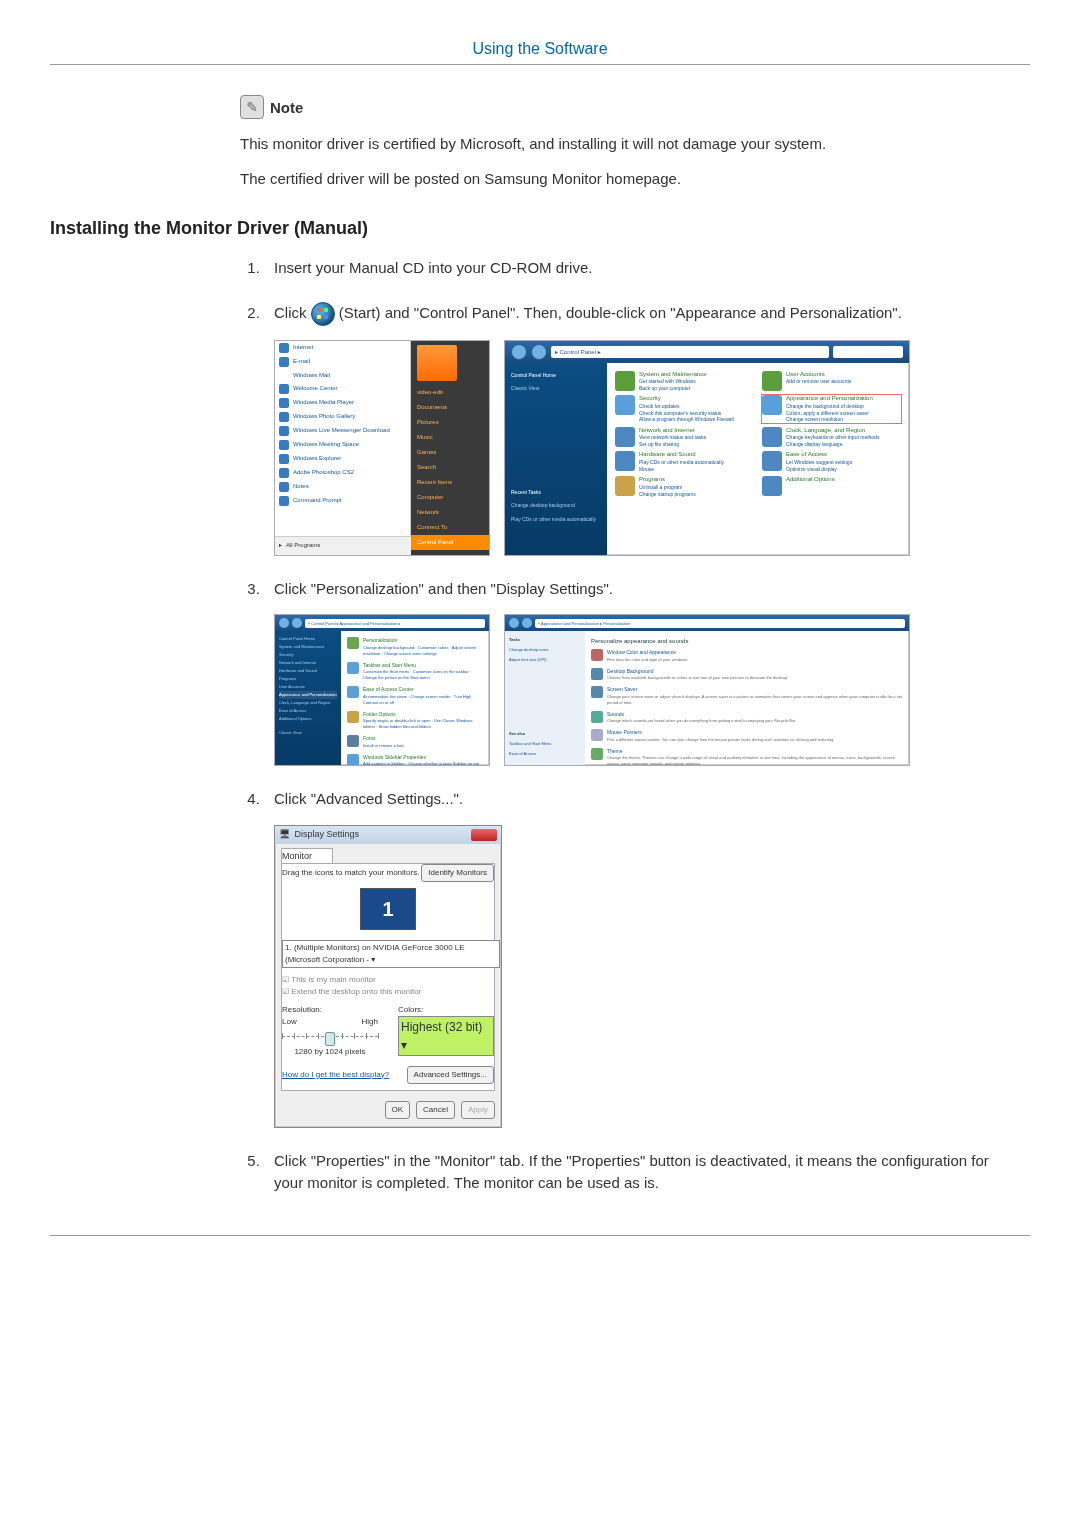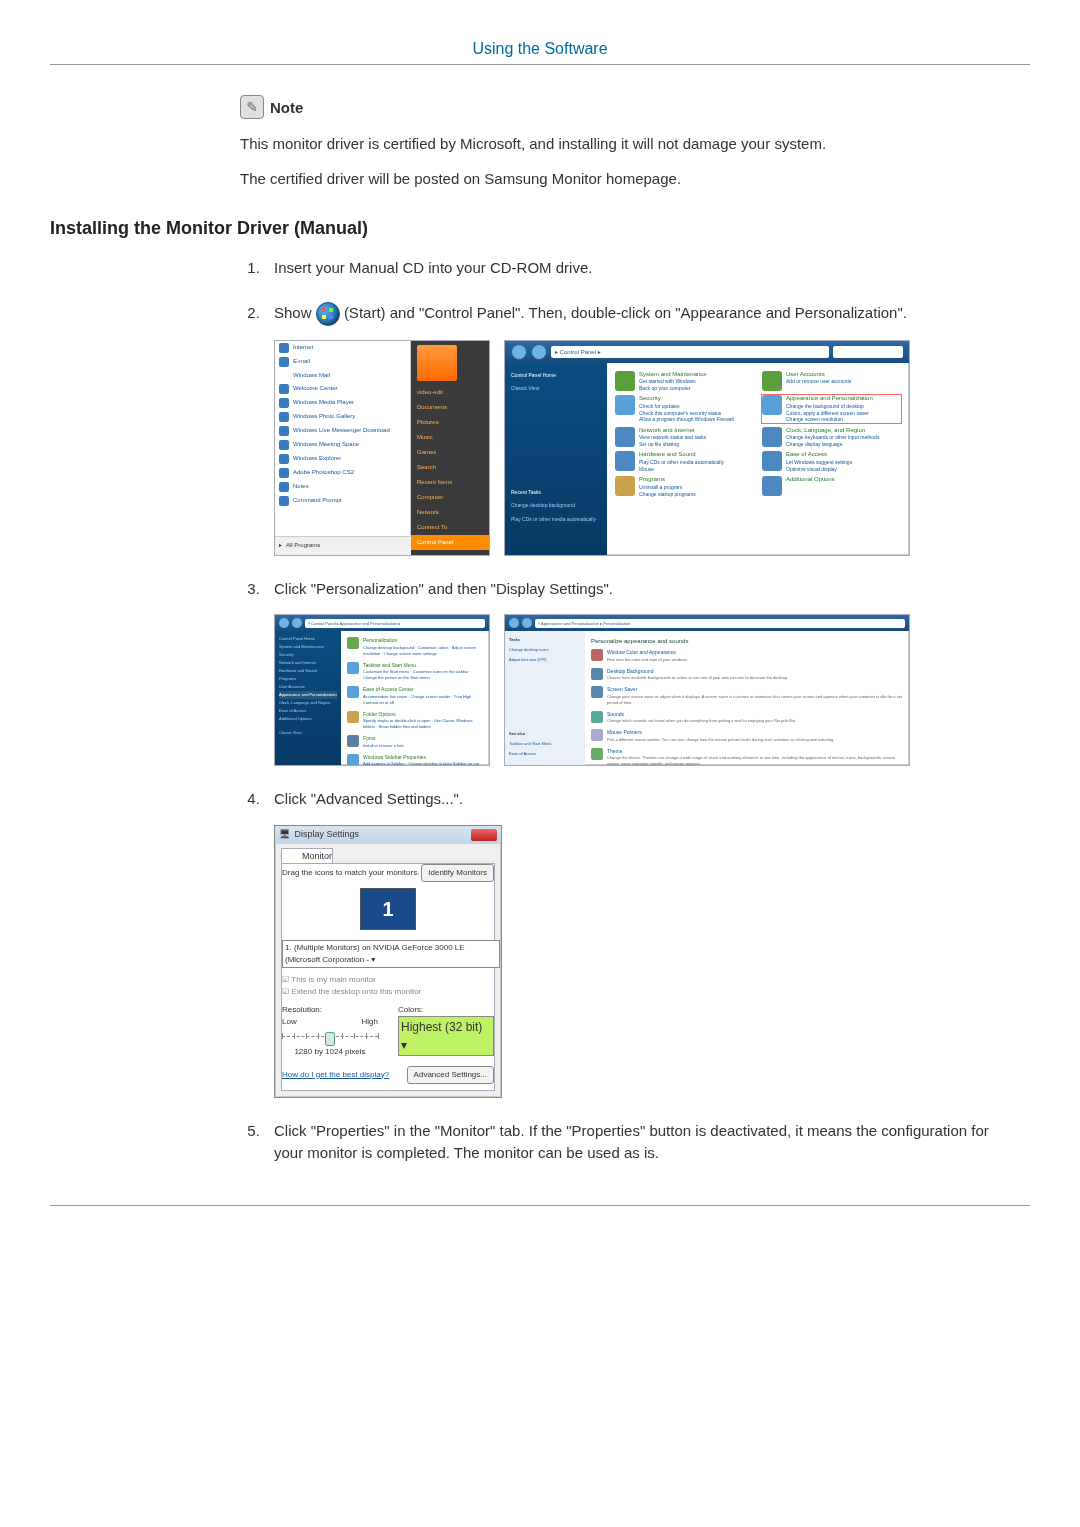--- a/index.html
+++ b/index.html
@@ -344,21 +344,21 @@
     border-radius: 2px;
   }
   .ds-tab {
     background: #fff;
     border: 1px solid #aab;
     border-bottom: none;
     width: 50px;
     height: 14px;
     margin: 4px 0 0 6px;
     font-size: 9px;
-    text-align: right;
+    text-align: left;
     line-height: 14px;
   }
   .ds-body {
     background: #fff;
     margin: 0 6px 6px 6px;
     border: 1px solid #aab;
   }
   .ds-row { display: flex; justify-content: space-between; align-items: center; margin-bottom: 6px; font-size: 8px; }
   .ds-btn {
     border: 1px solid #888;
@@ -453,21 +453,21 @@
 
   <div class="section-heading">Installing the Monitor Driver (Manual)</div>
 
   <div class="content-block">
 
     <ol class="steps">
 
       <li><span>Insert your Manual CD into your CD-ROM drive.</span></li>
 
       <li>
-        <span>Show </span>
+        <span>Click </span>
         <span class="inline-icon"></span>
         <span>(Start) and "Control Panel". Then, double-click on "Appearance and Personalization".</span>
 
         <div class="figure-row">
 
           <div class="figure startmenu">
             <div class="sm-left">
               <div class="sm-item">
                   <span class="ic"></span>
                   <span>Internet</span>
@@ -829,20 +829,25 @@
                 <div class="ds-col">
                   <div class="ds-label">Colors:</div>
                   <div class="ds-dd"><span>Highest (32 bit)</span> ▾</div>
                 </div>
               </div>
               <div class="ds-row" style="margin-top:8px;">
                 <span class="ds-link">How do I get the best display?</span>
                 <span class="ds-btn">Advanced Settings...</span>
               </div>
             </div>
+            <div class="ds-actions">
+              <span class="ds-btn">OK</span>
+              <span class="ds-btn">Cancel</span>
+              <span class="ds-btn" style="color:#aaa;">Apply</span>
+            </div>
           </div>
         </div>
       </li>
 
       <li><span>Click "Properties" in the "Monitor" tab. If the "Properties" button is deactivated, it means the configuration for your monitor is completed. The monitor can be used as is.</span></li>
     </ol>
   </div>
 
   <hr class="footer-rule">
 </div>

